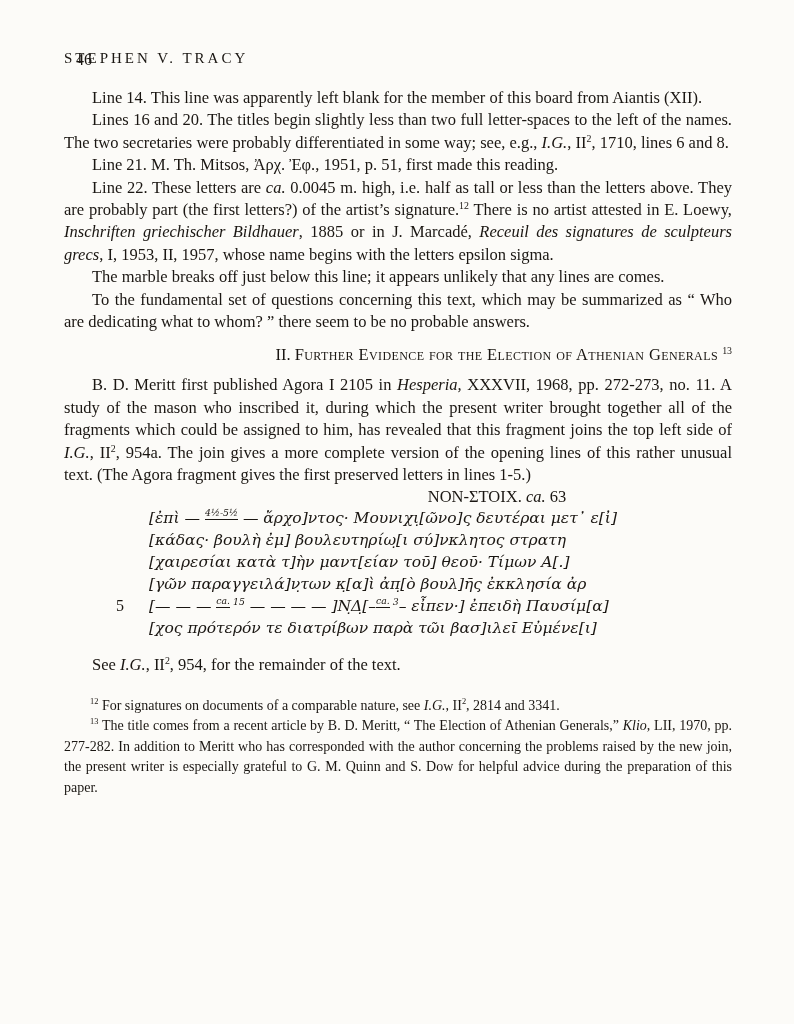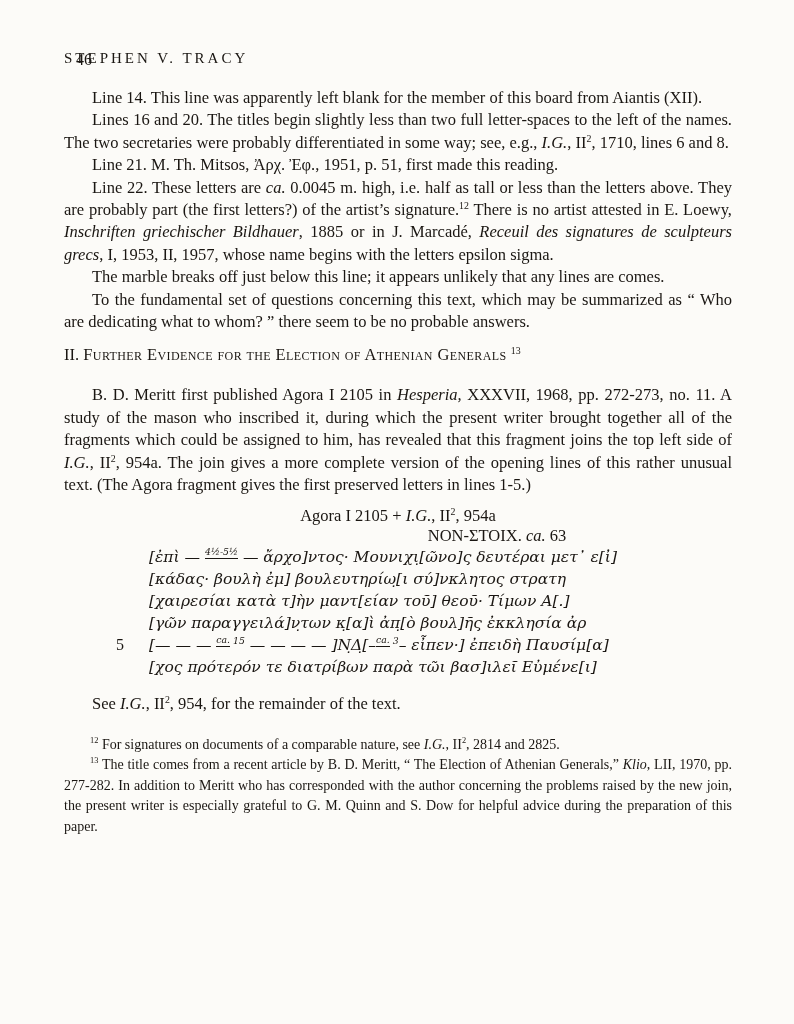--- a/index.html
+++ b/index.html
@@ -11,21 +11,21 @@
   .page { position:relative; box-sizing:border-box;
     width:794px; height:1024px; padding:50px 62px 0 64px; }
 
   .pghead { position:relative; height:20px; margin-bottom:17px; }
   .pgnum  { position:absolute; left:12px; top:1px; font-size:16px; }
   .runhead{ text-align:left; font-size:15px; letter-spacing:3px; }
 
   .bodytext p { margin:0; font-size:16.5px; line-height:22.4px;
     text-align:justify; text-indent:28px; }
 
-  .sechead { text-align:left; font-size:16.5px; margin:12px 0 19px 0; }
+  .sechead { text-align:right; font-size:16.5px; margin:12px 0 9px 0; }
   .sc { font-variant:small-caps; letter-spacing:0.4px; }
   .it { font-style:italic; }
   sup { font-size:60%; line-height:0; vertical-align:super; }
   .ul { border-bottom:1px solid currentColor; padding-bottom:0.5px; }
 
   .insc-title { text-align:center; font-size:16.5px; margin-top:9px; }
   .insc-sub   { text-align:center; font-size:16.5px; position:relative; left:99px; }
 
   .greek { margin:0 0 0 85px; font-family:"DejaVu Serif", serif;
     font-style:italic; font-size:15.5px; }
@@ -57,32 +57,31 @@
       <p><span>The marble breaks off just below this line; it appears unlikely that any lines are comes.</span></p>
       <p><span>To the fundamental set of questions concerning this text, which may be summarized as “ Who are dedicating what to whom? ” there seem to be no probable answers.</span></p>
     </div>
 
   <div class="sechead"><span>II. </span><span class="sc">Further Evidence for the Election of Athenian Generals</span><span> </span><sup>13</sup></div>
 
   <div class="bodytext">
     <p><span>B. D. Meritt first published Agora I 2105 in </span><span class="it">Hesperia,</span><span> XXXVII, 1968, pp. 272-273, no. 11. A study of the mason who inscribed it, during which the present writer brought together all of the fragments which could be assigned to him, has revealed that this fragment joins the top left side of </span><span class="it">I.G.</span><span>, II</span><sup>2</sup><span>, 954a. The join gives a more complete version of the opening lines of this rather unusual text. (The Agora fragment gives the first preserved letters in lines 1-5.)</span></p>
   </div>
 
-  <div class="insc-title"><span>Agora I 2105 + </span><span class="it">I.G.</span><span>, II</span><sup>2</sup><span>, 954a</span></div>
   <div class="insc-sub"><span>NON-ΣΤΟΙΧ. </span><span class="it">ca.</span><span> 63</span></div>
 
   <div class="greek" id="greek-block">
       <div class="gline"><span>[ἐπὶ — </span><sup class="ul">4½-5½</sup><span> — ἄρχο]ντος· Μουνιχι̣[ῶνο]ς δευτέραι μετ᾽ ε[ἰ]</span></div>
       <div class="gline"><span>[κάδας· βουλὴ ἐμ] βουλευτηρίω̣[ι σύ]νκλητος στρατη</span></div>
       <div class="gline"><span>[χαιρεσίαι κατὰ τ]ὴν μαντ[είαν τοῦ] θεοῦ· Τίμων Α[.]</span></div>
       <div class="gline"><span>[γῶν παραγγειλά]ν̣των κ̣[α]ὶ ἀπ̣[ὸ βουλ]ῆς ἐκκλησία ἀρ</span></div>
       <div class="gline"><span class="lno">5</span><span>[— — — </span><sup class="it ul">ca.</sup><sup> 15</sup><span> — — — — ]Ν̣Δ̣[–</span><sup class="it ul">ca.</sup><sup> 3</sup><span>– εἶπεν·] ἐπειδὴ Παυσίμ[α]</span></div>
       <div class="gline"><span>[χος πρότερόν τε διατρίβων παρὰ τῶι βασ]ιλεῖ Εὐμένε[ι]</span></div>
     </div>
 
   <p class="seeline"><span>See </span><span class="it">I.G.</span><span>, II</span><sup>2</sup><span>, 954, for the remainder of the text.</span></p>
 
   <div class="footnotes" id="footnotes">
-      <p><sup>12</sup><span> For signatures on documents of a comparable nature, see </span><span class="it">I.G.</span><span>, II</span><sup>2</sup><span>, 2814 and 2825.</span></p>
+      <p><sup>12</sup><span> For signatures on documents of a comparable nature, see </span><span class="it">I.G.</span><span>, II</span><sup>2</sup><span>, 2814 and 3341.</span></p>
       <p><sup>13</sup><span> The title comes from a recent article by B. D. Meritt, “ The Election of Athenian Generals,” </span><span class="it">Klio</span><span>, LII, 1970, pp. 277-282. In addition to Meritt who has corresponded with the author concerning the problems raised by the new join, the present writer is especially grateful to G. M. Quinn and S. Dow for helpful advice during the preparation of this paper.</span></p>
     </div>
 
 </div>
 
 </body></html>

